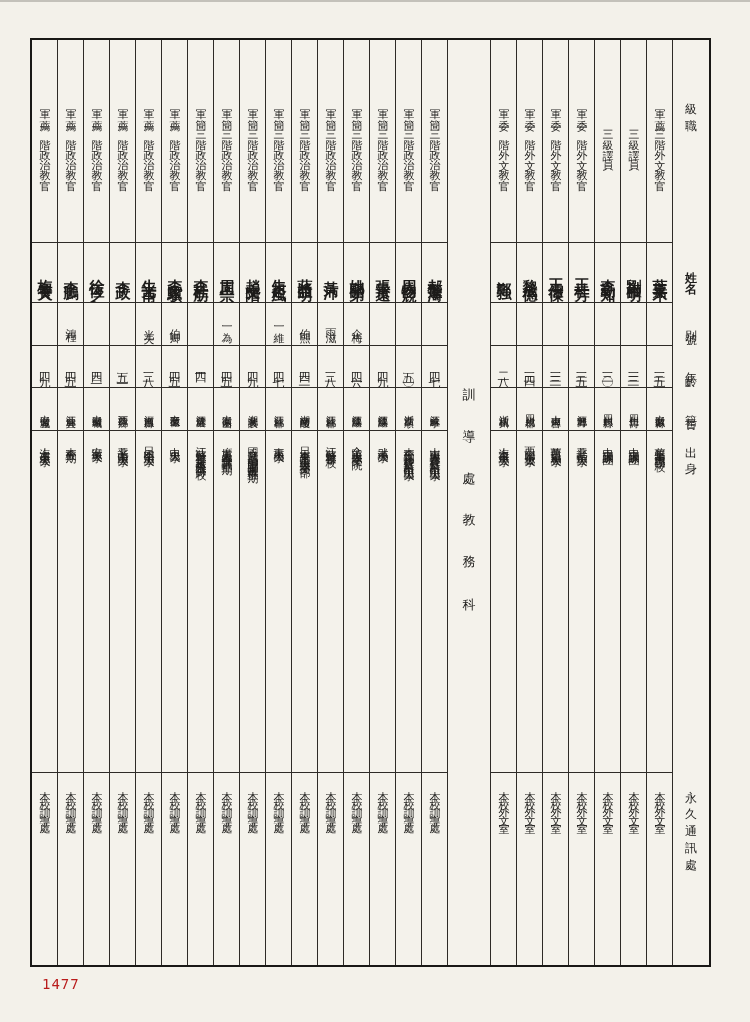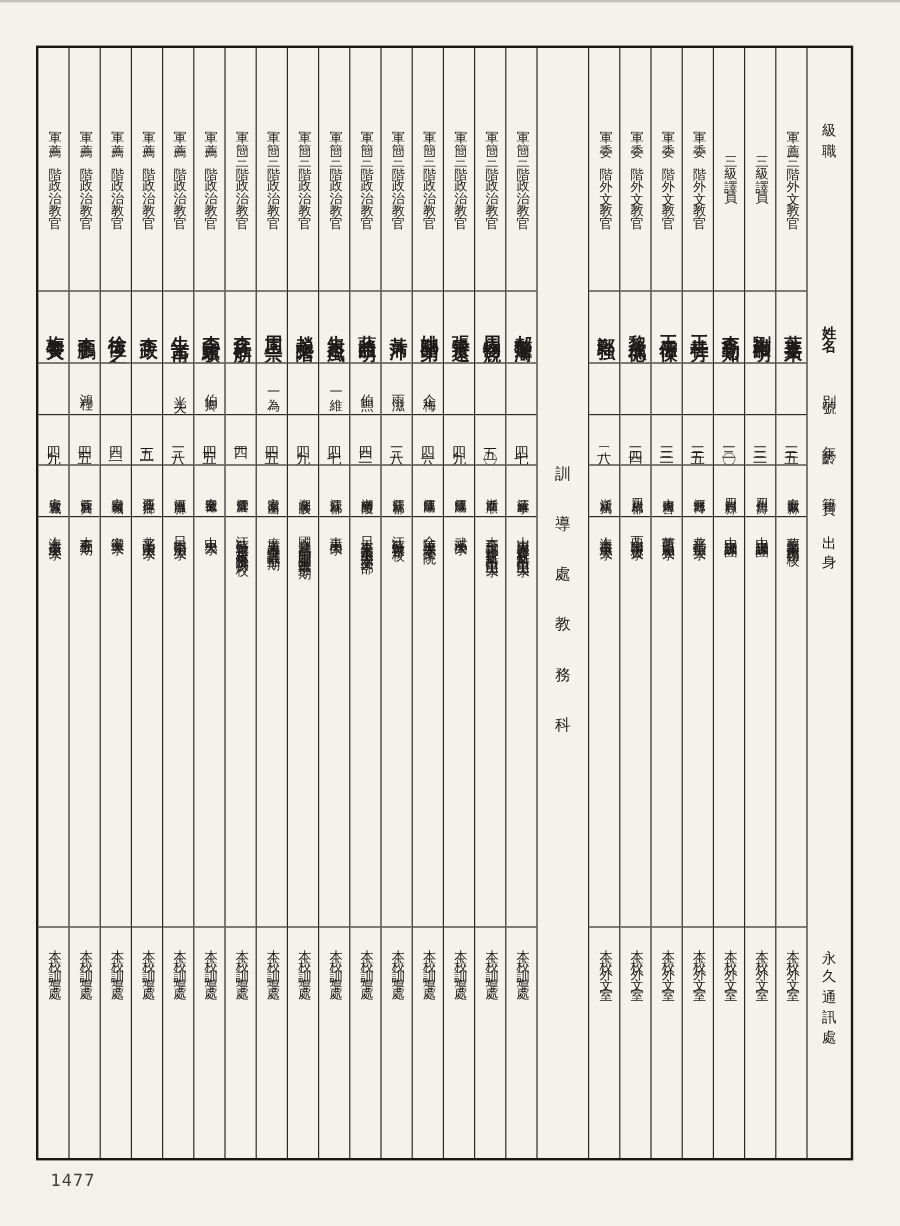--- a/index.html
+++ b/index.html
@@ -45,21 +45,21 @@
   .header-col span{font-size:12px;}
   .h-rank span{letter-spacing:16px;margin-bottom:65px;}
   .h-name span{letter-spacing:10px;}
   .h-alias span{letter-spacing:4px;}
   .h-age span{letter-spacing:4px;}
   .h-native span{letter-spacing:4px;}
   .h-origin span{letter-spacing:16px;margin-bottom:94px;}
   .h-addr span{letter-spacing:17px;}
   .page-number{
     position:absolute;left:42px;top:976px;
-    font-size:14px;letter-spacing:1px;color:#404040;
+    font-size:14px;letter-spacing:1px;color:#b91c1c;
     font-family:"DejaVu Sans Mono", monospace;
   }
 </style>
 </head>
 <body>
 
 <div class="page">
   <div class="scan-edge"></div>
 
   <div class="table" id="roster-table">

